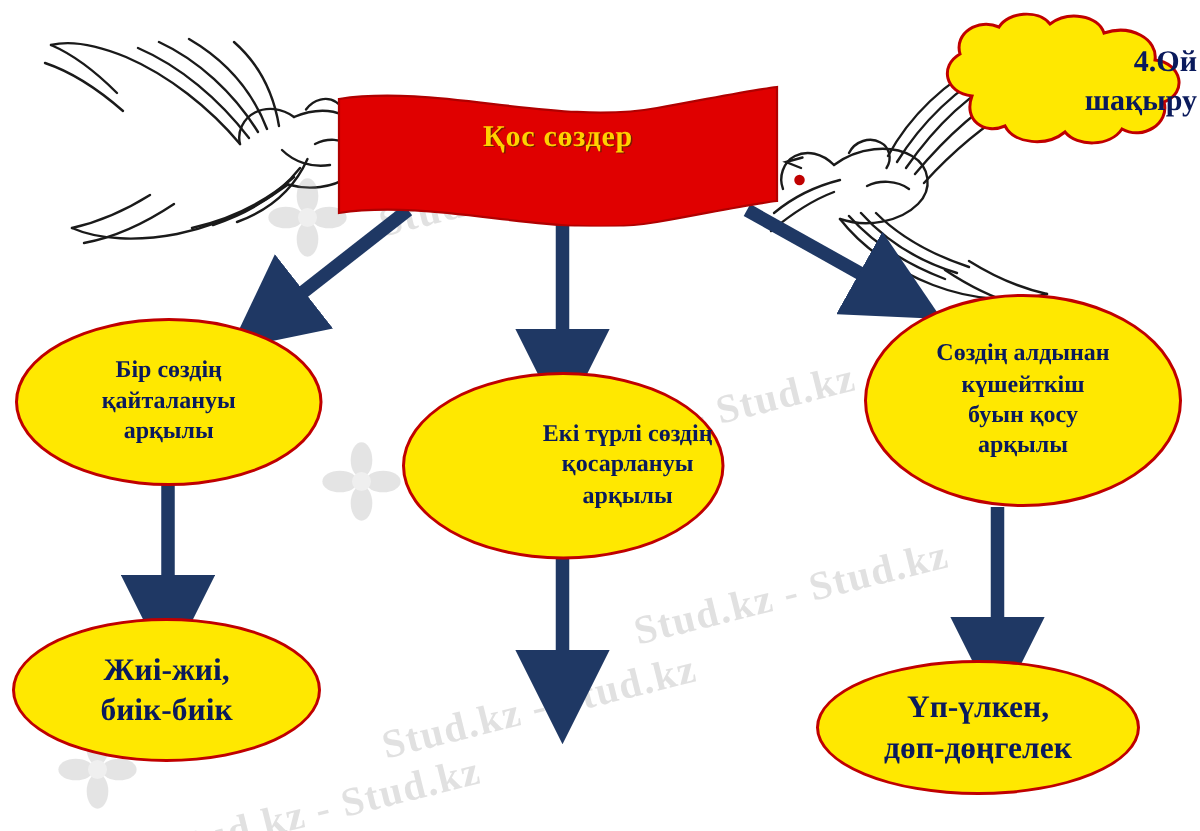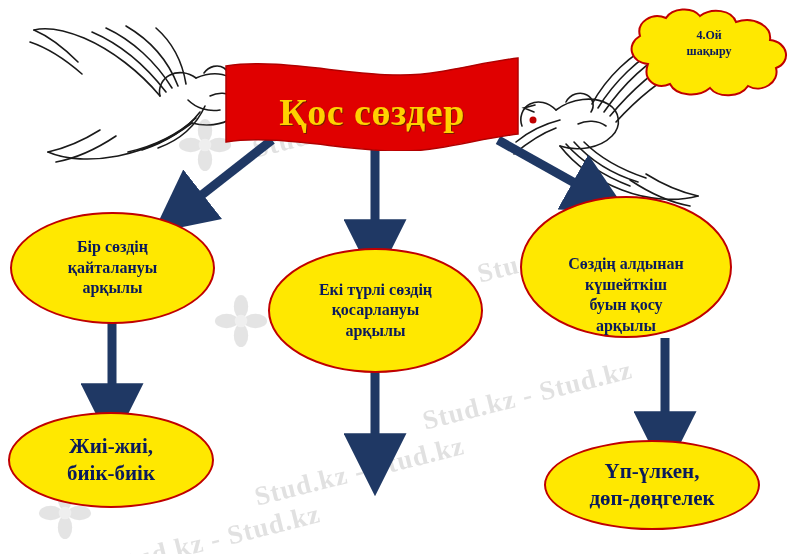--- a/index.html
+++ b/index.html
@@ -51,27 +51,27 @@
   .banner-wrap {
     position: absolute;
     left: 222px;
     top: 56px;
     width: 300px;
     height: 95px;
   }
   .banner-text {
     position: absolute;
     left: 0;
-    top: 34px;
+    top: 24px;
     width: 300px;
     text-align: center;
     color: #ffd100;
     font-family: "Liberation Serif", serif;
     font-weight: bold;
-    font-size: 38px;
+    font-size: 20px;
     text-shadow: 1px 1px 0 #7a1a00;
     letter-spacing: 0.5px;
   }
 
   
   .node {
     position: absolute;
     background: #ffe800;
     border: 2px solid #c00000;
     border-radius: 50%;
@@ -98,25 +98,25 @@
     left: 620px;
     top: 6px;
     width: 178px;
     height: 92px;
   }
   .cloud .label {
     position: absolute;
     left: 0;
     top: 22px;
     width: 178px;
-    text-align: center;
+    text-align: right;
     color: #0a1a5c;
     font-family: "Liberation Serif", serif;
     font-weight: bold;
-    font-size: 12px;
+    font-size: 20px;
     line-height: 1.3;
     white-space: pre-line;
   }
 </style>
 </head>
 <body>
 
 <div id="stage">
 
   <svg class="layer" id="doves" viewBox="0 0 800 554">
@@ -252,27 +252,27 @@
       <div class="label">4.Ой
 шақыру</div>
     </div>
 
     <div class="node" style="left:10px; top:212px; width:205px; height:112px;">
       <div class="label">Бір сөздің
 қайталануы
 арқылы</div>
     </div>
 
-    <div class="node" style="left:268px; top:248px; width:215px; height:125px;">
+    <div class="node" style="left:268px; top:248px; width:215px; height:125px;justify-content:flex-end;">
       <div class="label">Екі түрлі сөздің
 қосарлануы
 арқылы</div>
     </div>
 
-    <div class="node" style="left:520px; top:196px; width:212px; height:142px;align-items:flex-end;">
+    <div class="node" style="left:576px; top:196px; width:212px; height:142px;">
       <div class="label">Сөздің алдынан
 күшейткіш
 буын қосу
 арқылы</div>
     </div>
 
     <div class="node small" style="left:8px; top:412px; width:206px; height:96px;">
       <div class="label">Жиі-жиі,
 биік-биік</div>
     </div>

